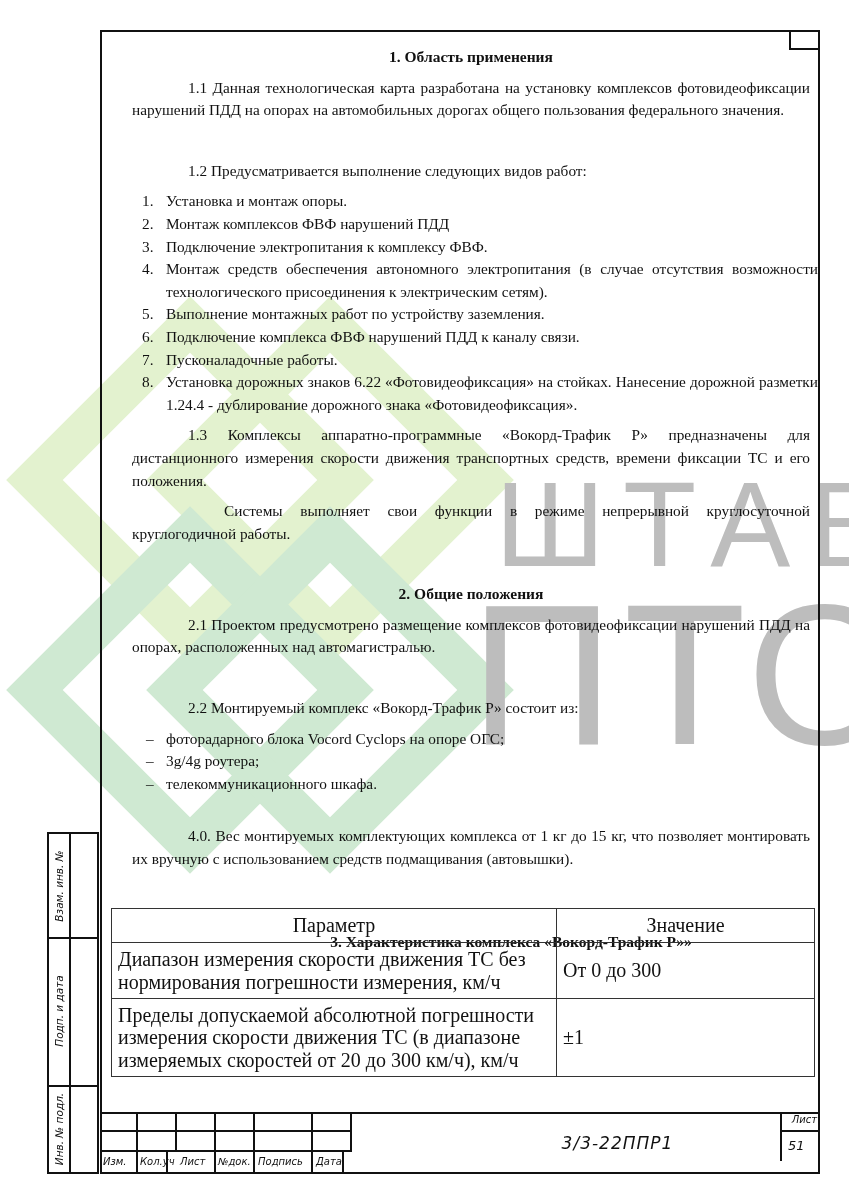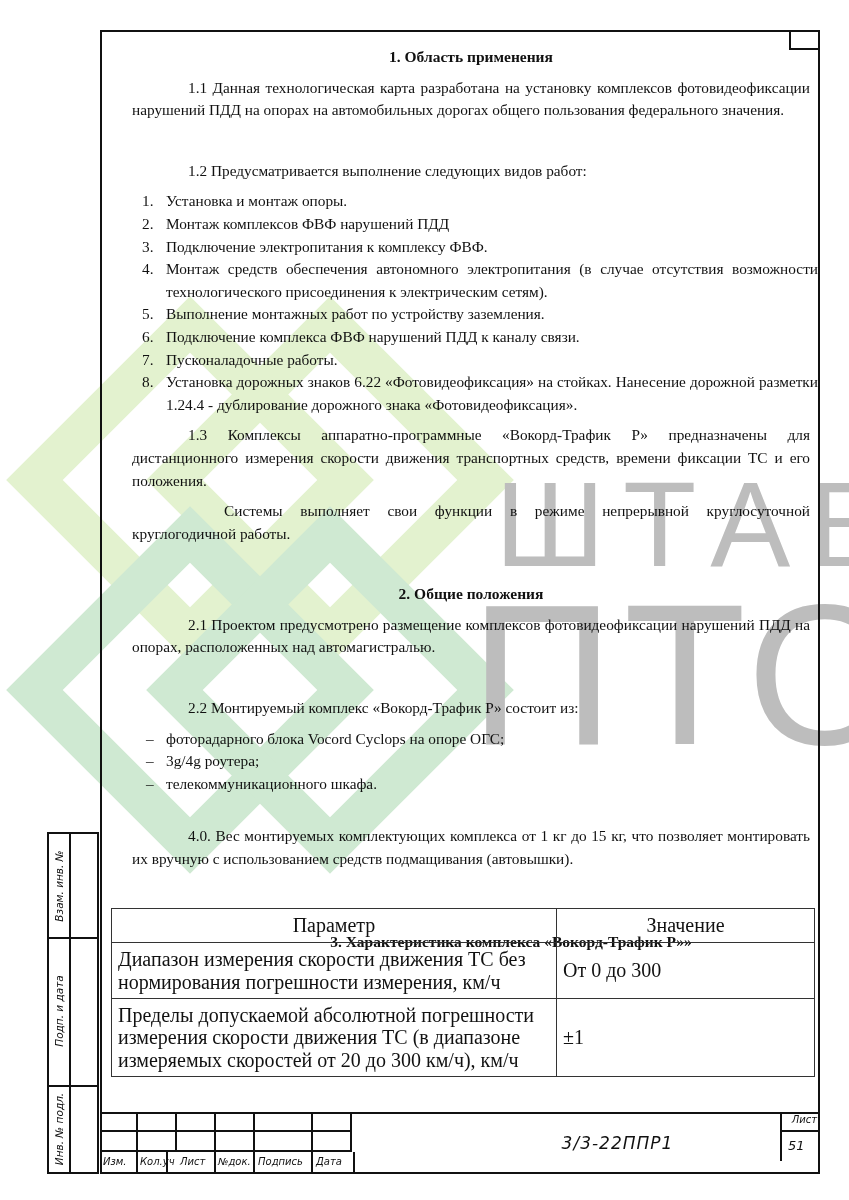--- a/index.html
+++ b/index.html
@@ -163,17 +163,17 @@
   <div class="cell" style="left:38px;top:20px;width:39px;height:20px;"></div>
   <div class="cell" style="left:77px;top:20px;width:39px;height:20px;"></div>
   <div class="cell" style="left:116px;top:20px;width:39px;height:20px;"></div>
   <div class="cell" style="left:155px;top:20px;width:58px;height:20px;"></div>
   <div class="cell" style="left:213px;top:20px;width:39px;height:20px;"></div>
   <div class="cell" style="left:0;top:40px;width:38px;height:22px;padding:4px 3px;border-bottom:none;">Изм.</div>
   <div class="cell" style="left:38px;top:40px;width:30px;height:22px;padding:4px 2px;border-bottom:none;">Кол.уч</div>
   <div class="cell" style="left:77px;top:40px;width:39px;height:22px;padding:4px 3px;border-bottom:none;">Лист</div>
   <div class="cell" style="left:116px;top:40px;width:39px;height:22px;padding:4px 2px;border-bottom:none;">№док.</div>
   <div class="cell" style="left:155px;top:40px;width:58px;height:22px;padding:4px 3px;border-bottom:none;">Подпись</div>
-  <div class="cell" style="left:213px;top:40px;width:42px;height:22px;padding:4px 3px;border-bottom:none;">Дата</div>
+  <div class="cell" style="left:213px;top:40px;width:31px;height:22px;padding:4px 3px;border-bottom:none;">Дата</div>
   <div class="docnum">3/3-22ППР1</div>
   <div class="cell" style="left:680px;top:0;width:40px;height:20px;border-left:2px solid #111;border-right:none;text-align:right;padding:2px 3px;">Лист</div>
   <div class="cell" style="left:680px;top:20px;width:40px;height:29px;border-left:2px solid #111;border-right:none;border-bottom:none;font-size:13px;padding:6px 6px;">51</div>
 </div>
 
 </body></html>

